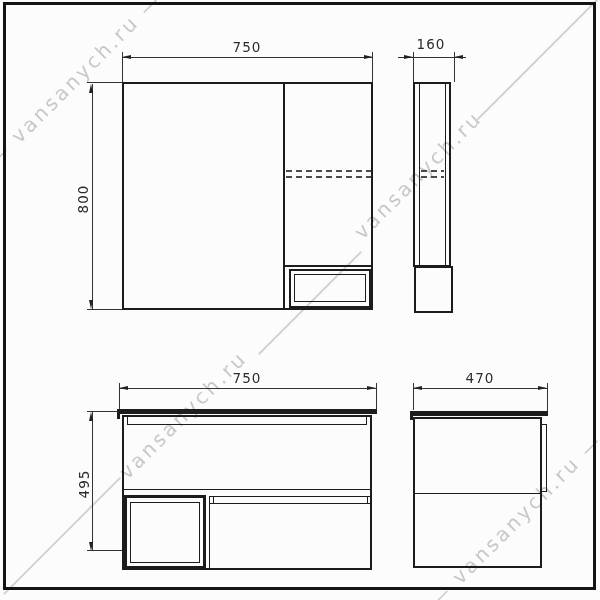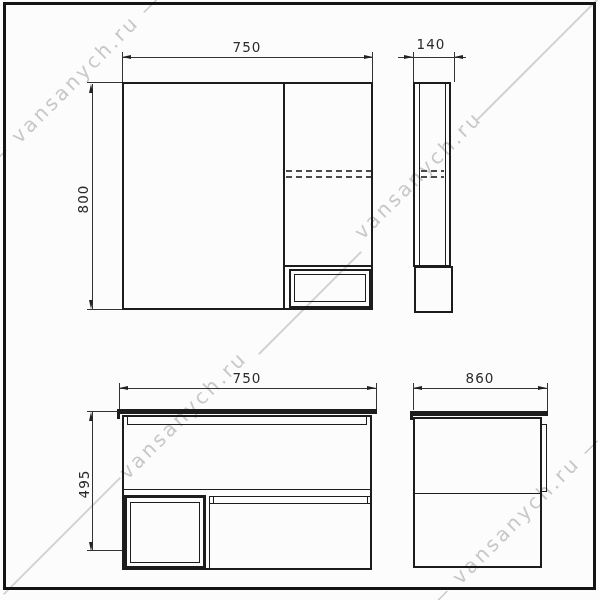--- a/index.html
+++ b/index.html
@@ -71,21 +71,21 @@
     <div class="ln" style="left:444.5px;top:82px;width:1px;height:185px;"></div>
     <div class="dash2" style="left:421px;top:170px;width:23px;"></div>
     <div class="dash2" style="left:421px;top:175.5px;width:23px;"></div>
     <div class="rect" style="left:414px;top:266px;width:39px;height:47px;border-width:2.5px;"></div>
 
     <div class="dln" style="left:398px;top:57px;width:68px;height:1.2px;"></div>
     <div class="arr aR" style="left:404px;top:55px;"></div>
     <div class="arr aL" style="left:454px;top:55px;"></div>
     <div class="dln" style="left:413px;top:52px;width:1px;height:30px;"></div>
     <div class="dln" style="left:453.5px;top:52px;width:1px;height:30px;"></div>
-    <div class="dimtxt" style="left:431px;top:44px;">140</div>
+    <div class="dimtxt" style="left:431px;top:44px;">160</div>
   </div>
 
   <div class="g">
 
     <div class="dln" style="left:119px;top:388px;width:257px;height:1.2px;"></div>
     <div class="arr aL" style="left:119px;top:386px;"></div>
     <div class="arr aR" style="left:367px;top:386px;"></div>
     <div class="dln" style="left:119px;top:383px;width:1px;height:27px;"></div>
     <div class="dln" style="left:375.5px;top:383px;width:1px;height:28px;"></div>
     <div class="dimtxt" style="left:247px;top:378px;">750</div>
@@ -112,21 +112,21 @@
     <div class="dimtxt vert" style="left:84px;top:484px;">495</div>
   </div>
 
   <div class="g">
 
     <div class="dln" style="left:413px;top:388px;width:134px;height:1.2px;"></div>
     <div class="arr aL" style="left:413px;top:386px;"></div>
     <div class="arr aR" style="left:538px;top:386px;"></div>
     <div class="dln" style="left:413px;top:383px;width:1px;height:27px;"></div>
     <div class="dln" style="left:546.5px;top:383px;width:1px;height:28px;"></div>
-    <div class="dimtxt" style="left:480px;top:378px;">860</div>
+    <div class="dimtxt" style="left:480px;top:378px;">470</div>
 
     <div class="ln" style="left:410px;top:411px;width:138px;height:4.5px;"></div>
     <div class="ln" style="left:410px;top:414px;width:2.5px;height:6px;"></div>
     <div class="rect" style="left:413px;top:417px;width:129px;height:151px;"></div>
     <div class="ln" style="left:413px;top:492.5px;width:129px;height:1.5px;"></div>
     <div class="rect" style="left:541px;top:424px;width:5.5px;height:68px;border-width:1px;"></div>
   </div>
 
 </div>
 

